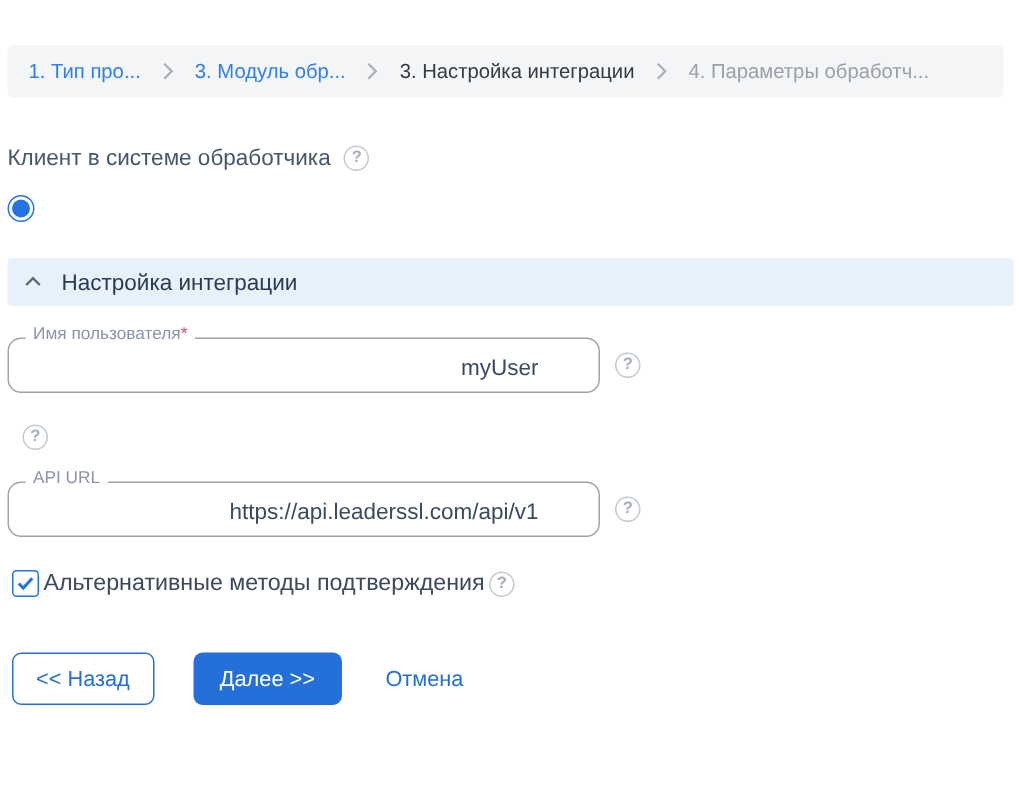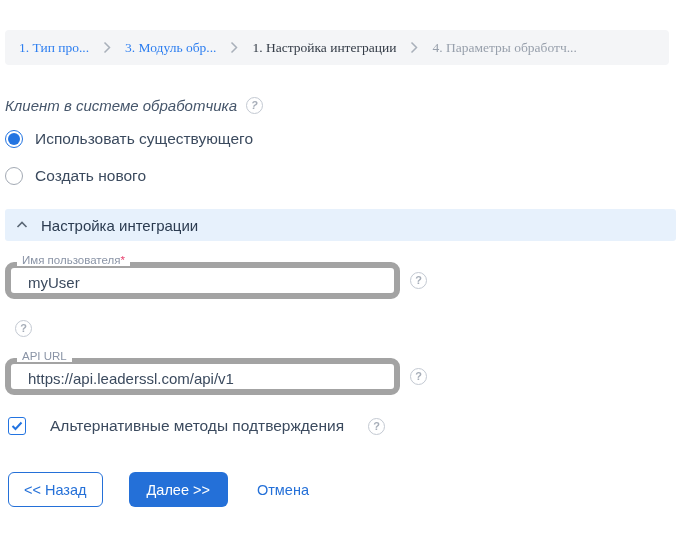--- a/index.html
+++ b/index.html
@@ -17,31 +17,30 @@
     font-size: 22px; font-weight: bold; color: #24364e; letter-spacing: -0.2px;
     line-height: 1.2; white-space: nowrap;
   }
   .globe-icon { flex: none; margin-top: 3px; cursor: pointer; }
 
   
   .steps-bar {
     margin-top: 24px; height: 35px; background: #f4f5f7; border-radius: 4px;
     display: flex; align-items: center; padding: 0 14px; font-size: 13.5px;
     width: 664px;
-    font-family: Liberation Serif, serif;
   }
   .step { white-space: nowrap; }
   .step.link { color: #2e7ff0; cursor: pointer; }
   .step.current { color: #333b46; }
   .step.upcoming { color: #98a0ac; }
   .step-sep { margin: 0 14px; display: inline-flex; align-items: center; }
 
   
   .field-question { display: inline-flex; align-items: center; gap: 9px; }
-  .client-label-row { margin-top: 32px; font-size: 15px; color: #46566b; font-style: italic; }
+  .client-label-row { margin-top: 32px; font-size: 15px; color: #46566b; }
   .help-icon {
     width: 17px; height: 17px; border-radius: 50%;
     border: 1.4px solid #c3c9d2; color: #a6adb8;
     font-size: 11px; line-height: 14px; text-align: center;
     display: inline-block; flex: none; cursor: pointer; font-weight: bold;
   }
   .radio-row { display: flex; align-items: center; gap: 12px; margin-top: 15px; cursor: pointer; }
   .radio-row + .radio-row { margin-top: 19px; }
   .radio {
     width: 18px; height: 18px; border-radius: 50%; flex: none;
@@ -62,32 +61,32 @@
 
   
   .field-row { display: flex; align-items: center; margin-top: 21px; }
   .field-wrap { position: relative; width: 395px; }
   .flabel {
     position: absolute; top: -8px; left: 12px; background: #fff; padding: 0 5px;
     font-size: 11.5px; color: #8a94a6; white-space: nowrap; z-index: 1;
   }
   .req { color: #e8436f; }
   .text-input {
-    width: 100%; height: 37px; border: 6px solid #a3a3a3; border-radius: 9px;
+    width: 100%; height: 37px; border: 1px solid #a3a3a3; border-radius: 9px;
     padding: 4px 40px 0 17px; font-size: 15px; color: #3b4a5e; outline: none;
-    font-family: "Liberation Sans", "DejaVu Sans", sans-serif; background: #fff;
+    font-family: "Liberation Sans", "DejaVu Sans", sans-serif; background: #fff; text-align: right;
   }
   .text-input.masked { font-size: 12px; letter-spacing: 1px; font-weight: bold; }
   .eye-icon {
     position: absolute; right: 12px; top: 11px; cursor: pointer; line-height: 0;
   }
   .field-row .help-icon { margin-left: 10px; }
 
   
-  .checkbox-row { display: flex; align-items: center; gap: 24px; margin-top: 22px; margin-left: 3px; }
+  .checkbox-row { display: flex; align-items: center; gap: 3px; margin-top: 22px; margin-left: 3px; }
   .checkbox {
     width: 18px; height: 18px; border-radius: 3px; border: 1.6px solid #a3aab4;
     background: #fff; flex: none; cursor: pointer;
     display: inline-flex; align-items: center; justify-content: center;
   }
   .checkbox.on { border-color: #2374e1; }
   .checkbox svg { display: none; }
   .checkbox.on svg { display: block; }
   .checkbox-label { font-size: 15.5px; color: #3b4a5e; cursor: pointer; }
 
@@ -120,42 +119,37 @@
       <svg width="8" height="13" viewBox="0 0 8 13" fill="none" stroke="#a9b0ba" stroke-width="1.5">
           <polyline points="1.5,1.5 6.5,6.5 1.5,11.5"></polyline>
         </svg>
     </span>
     <span class="step link">3. Модуль обр...</span>
     <span class="step-sep">
       <svg width="8" height="13" viewBox="0 0 8 13" fill="none" stroke="#a9b0ba" stroke-width="1.5">
           <polyline points="1.5,1.5 6.5,6.5 1.5,11.5"></polyline>
         </svg>
     </span>
-    <span class="step current">1. Настройка интеграции</span>
+    <span class="step current">3. Настройка интеграции</span>
     <span class="step-sep">
       <svg width="8" height="13" viewBox="0 0 8 13" fill="none" stroke="#a9b0ba" stroke-width="1.5">
           <polyline points="1.5,1.5 6.5,6.5 1.5,11.5"></polyline>
         </svg>
     </span>
     <span class="step upcoming">4. Параметры обработч...</span>
   </div>
 
   
   <div class="client-label-row field-question">
     <span>Клиент в системе обработчика</span>
     <span class="help-icon">?</span>
   </div>
 
   <div class="radio-row">
     <span class="radio on"></span>
-    <span class="radio-label">Использовать существующего</span>
-  </div>
-  <div class="radio-row">
-    <span class="radio"></span>
-    <span class="radio-label">Создать нового</span>
   </div>
 
   
   <div class="section-header">
     <span style="line-height:0;">
       <svg width="12" height="8" viewBox="0 0 12 8" fill="none" stroke="#5a6775" stroke-width="1.6">
           <polyline points="1.5,6 6,1.5 10.5,6"></polyline>
         </svg>
     </span>
     <span>Настройка интеграции</span>

